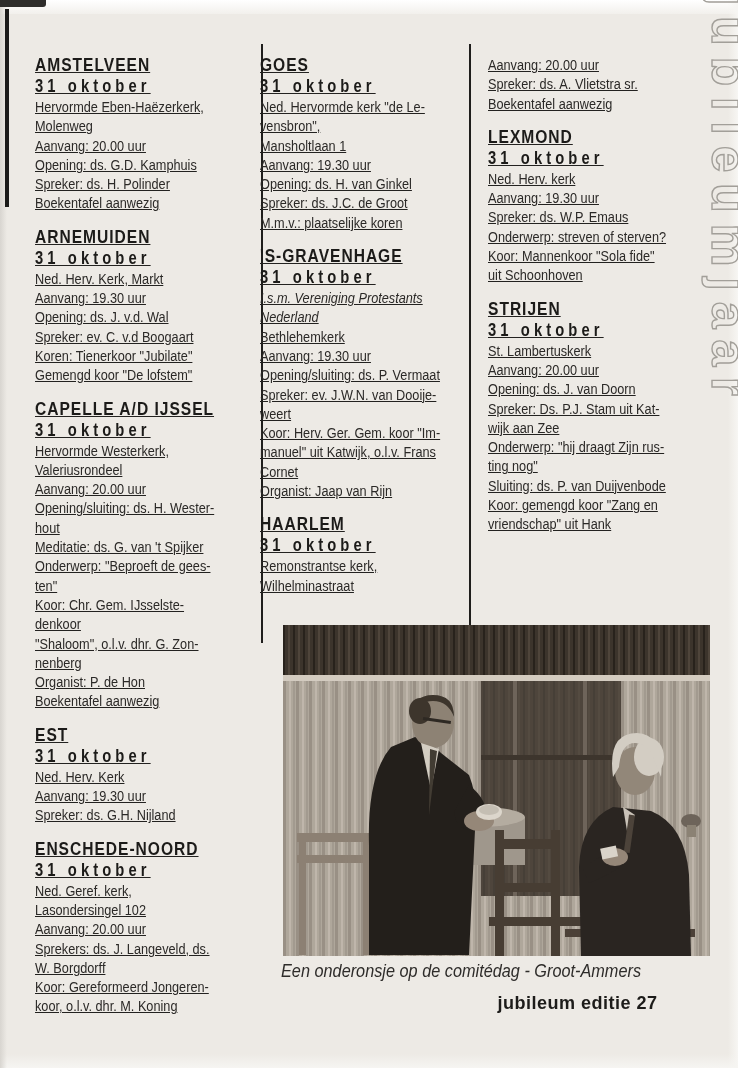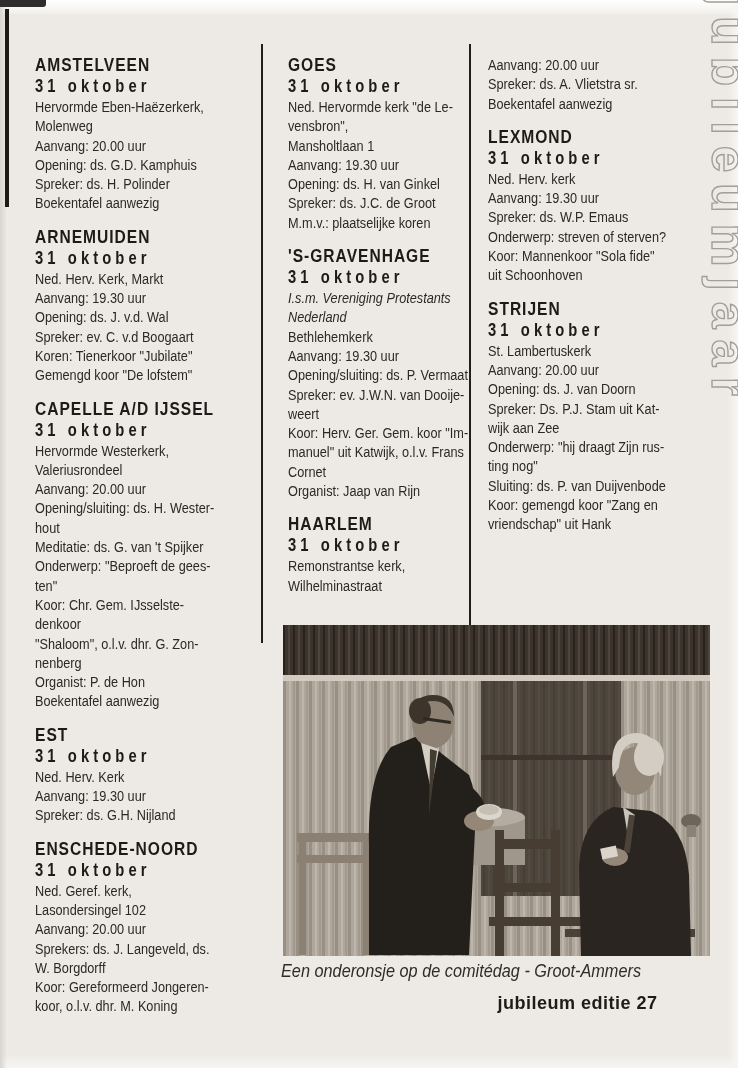--- a/index.html
+++ b/index.html
@@ -13,27 +13,27 @@
   .edge-top{position:absolute;left:0;top:0;width:738px;height:14px;background:linear-gradient(#ffffff,#f2f0ec);}
   .edge-right{position:absolute;right:0;top:0;width:10px;height:1068px;background:linear-gradient(90deg,rgba(255,255,255,0),#f7f6f3);}
   .edge-bottom{position:absolute;left:0;bottom:0;width:738px;height:14px;background:linear-gradient(rgba(255,255,255,0),#f6f5f2);}
   .scan-smudge-top{position:absolute;left:0;top:0;width:46px;height:7px;background:#2e2d2b;border-radius:0 0 3px 0;}
   .scan-line-left{position:absolute;left:5px;top:9px;width:4px;height:198px;background:#1b1a19;}
   .scan-shadow-left{position:absolute;left:0;top:0;width:7px;height:1068px;background:linear-gradient(90deg,#d8d5d0,rgba(216,213,208,0));}
 
   
   .col{position:absolute;top:55px;}
   .col1{left:35px;width:226px;}
-  .col2{left:288px;width:198px;}
+  .col2{left:260px;width:198px;}
   .col3{left:488px;width:226px;}
   .divider{position:absolute;width:2px;background:#1f1e1c;}
   .div1{left:261px;top:44px;height:599px;}
   .div2{left:469px;top:44px;height:584px;}
 
-  .section{margin-bottom:14px;}
+  .section{margin-bottom:14px;text-decoration:underline;}
   .cond{transform:scaleX(.82);transform-origin:0 50%;white-space:nowrap;}
   .city{font-size:19px;font-weight:bold;letter-spacing:1.2px;line-height:20px;color:#1c1b19;}
   .date{font-size:18px;font-weight:bold;letter-spacing:5px;line-height:22px;color:#1c1b19;}
   .line{font-size:15.5px;line-height:19.3px;color:#2b2927;}
   .it{font-style:italic;}
 
   
   .photo{position:absolute;left:283px;top:625px;width:427px;height:331px;background:#b3aba1;}
   .photo svg{display:block;}
   .caption{position:absolute;left:281px;top:961px;font-style:italic;font-size:17.5px;color:#2e2c2a;transform:scaleX(.93);transform-origin:0 0;white-space:nowrap;}

